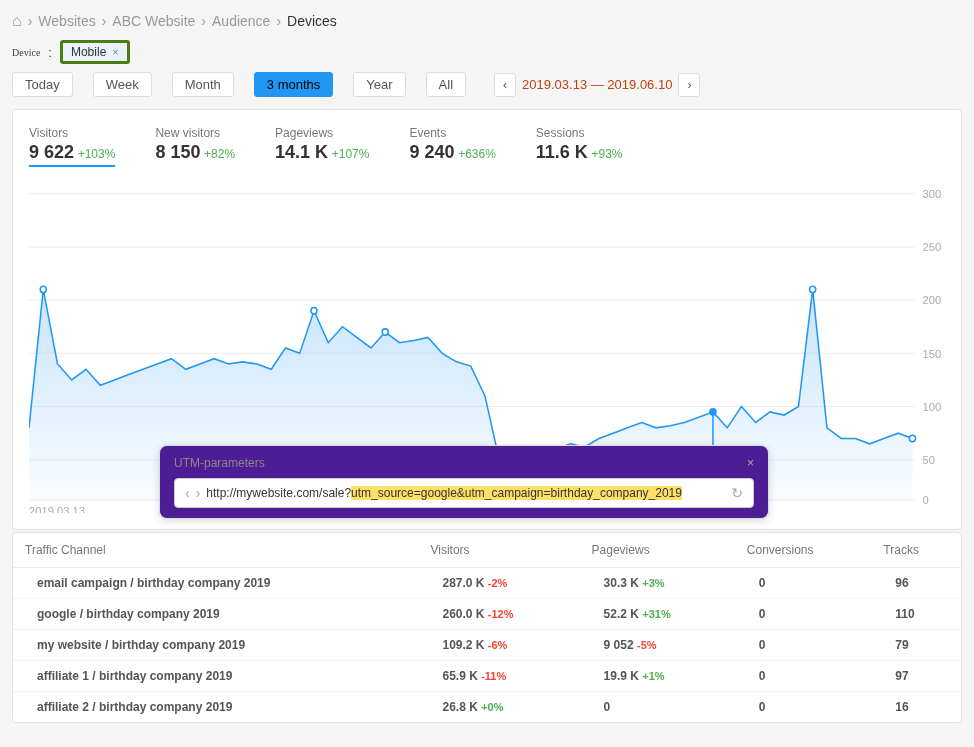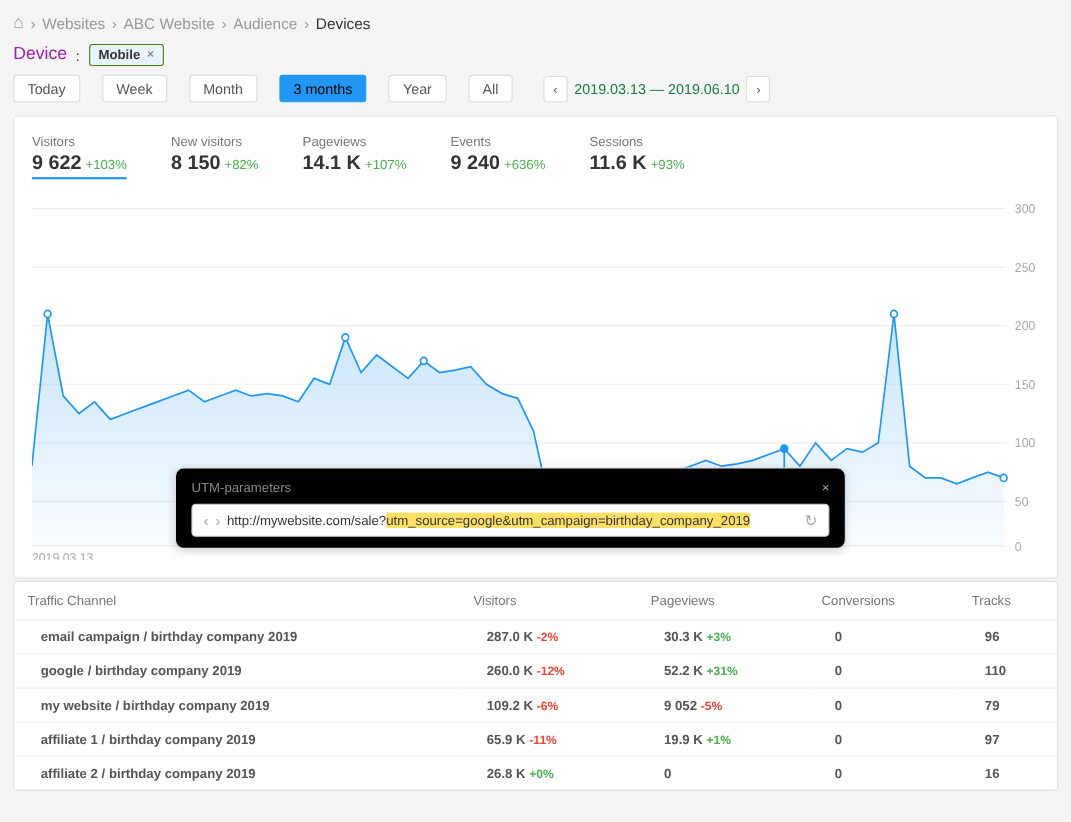--- a/index.html
+++ b/index.html
@@ -7,50 +7,50 @@
     .container { width: 974px; min-height: 747px; background: #f5f5f5; padding: 12px; }
     
     
     .breadcrumb { display: flex; align-items: center; gap: 6px; margin-bottom: 10px; font-size: 14px; color: #555; }
     .breadcrumb span { color: #999; }
     .breadcrumb .home-icon { font-size: 16px; }
     .breadcrumb .page-title { font-weight: 500; color: #333; }
     
     
     .filter-bar { display: flex; align-items: center; gap: 8px; margin-bottom: 8px; }
-    .filter-label { font-size: 16px; color: #a21caf; }
-    .filter-tag { display: flex; align-items: center; gap: 4px; background: #e8f4fd; border: 1px solid #4d7c0f; border-radius: 3px; padding: 2px 8px; font-size: 12px; color: #333; font-weight: bold; }
+    .filter-label { font-size: 10px; color: #404040; font-family: Liberation Serif, serif; }
+    .filter-tag { display: flex; align-items: center; gap: 4px; background: #e8f4fd; border: 3px solid #4d7c0f; border-radius: 3px; padding: 2px 8px; font-size: 12px; color: #333; }
     .filter-tag .close-icon { cursor: pointer; color: #888; font-size: 11px; margin-left: 2px; }
     
     
     .time-bar { display: flex; align-items: center; gap: 20px; margin-bottom: 12px; }
     .time-btn { padding: 4px 12px; border: 1px solid #ddd; background: #fff; border-radius: 3px; cursor: pointer; font-size: 13px; color: #555; }
     .time-btn.active { background: #2196F3; color: #000000; border-color: #2196F3; }
     .date-nav { display: flex; align-items: center; gap: 6px; margin-left: 8px; }
     .nav-arrow { padding: 4px 8px; border: 1px solid #ddd; background: #fff; border-radius: 3px; cursor: pointer; color: #555; font-size: 12px; }
-    .date-range { font-size: 13px; color: #15803d; }
+    .date-range { font-size: 13px; color: #c2410c; }
     
     
     .chart-card { background: #fff; border: 1px solid #e0e0e0; border-radius: 4px; padding: 16px; margin-bottom: 2px; }
     
     
     .stats-row { display: flex; gap: 40px; margin-bottom: 16px; }
     .stat-item { display: flex; flex-direction: column; }
     .stat-label { font-size: 12px; color: #777; margin-bottom: 2px; }
     .stat-value { font-size: 18px; font-weight: 600; color: #333; }
     .stat-change { font-size: 12px; }
     .stat-change.positive { color: #4CAF50; }
     .stat-active { border-bottom: 2px solid #2196F3; padding-bottom: 2px; }
     
     
     .chart-area { position: relative; height: 330px; }
     svg.chart-svg { width: 100%; height: 100%; }
     
     
-    .utm-popup { position: absolute; left: 130px; top: 246px; background: #000000; border: 1px solid #ddd; border-radius: 8px; padding: 10px 14px; box-shadow: 0 2px 8px rgba(0,0,0,0.15); z-index: 10; }
+    .utm-popup { position: absolute; left: 130px; top: 262px; background: #4c1d95; border: 1px solid #ddd; border-radius: 8px; padding: 10px 14px; box-shadow: 0 2px 8px rgba(0,0,0,0.15); z-index: 10; }
     .utm-popup-header { display: flex; align-items: center; justify-content: space-between; margin-bottom: 8px; font-size: 12px; color: #888; }
     .utm-popup .close-icon { cursor: pointer; color: #aaa; }
     .utm-url-bar { display: flex; align-items: center; gap: 6px; background: #fff; border: 1px solid #ccc; border-radius: 4px; padding: 6px 10px; min-width: 580px; }
     .utm-url-text { font-size: 12px; color: #333; }
     .utm-highlight { background: #FFE066; color: #333; }
     .utm-reload { margin-left: auto; color: #aaa; cursor: pointer; font-size: 14px; }
     .nav-prev, .nav-next { color: #aaa; cursor: pointer; font-size: 14px; }
     
     
     .table-card { background: #fff; border: 1px solid #e0e0e0; border-radius: 4px; overflow: hidden; }

